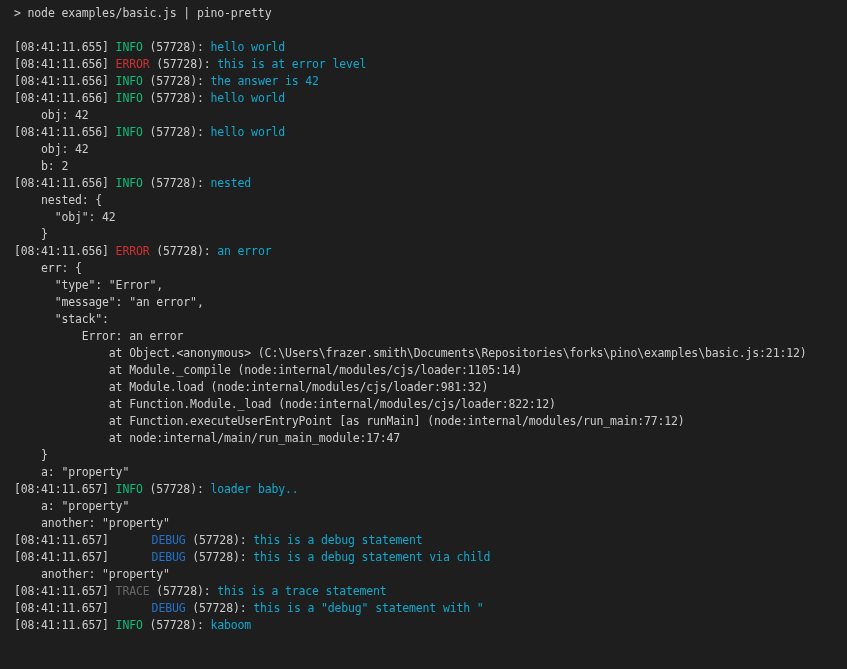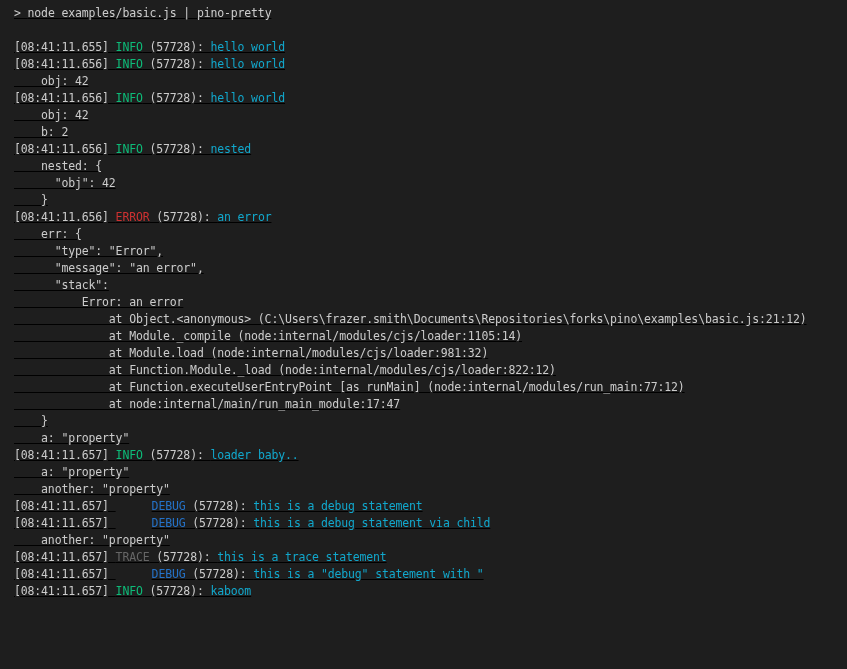--- a/index.html
+++ b/index.html
@@ -16,36 +16,37 @@
     padding: 5px 0 0 14px;
     overflow: hidden;
     font-family: "DejaVu Sans Mono", "Liberation Mono", monospace;
     font-size: 11.5px;
     line-height: 17px;
     letter-spacing: -0.15px;
   }
   .line {
     white-space: pre;
     min-height: 17px;
-    text-decoration: underline;
   }
   .c-fg    { color: var(--foreground, #cccccc); }
   .c-green { color: var(--green, #0dbc79); }
   .c-red   { color: var(--red, #cd3131); }
   .c-blue  { color: var(--blue, #2472c8); margin-left: 36px; }
   .c-cyan  { color: var(--cyan, #11a8cd); }
   .c-gray  { color: var(--gray, #666666); }
 </style>
 </head>
 <body>
 
 <div class="terminal">
     <div class="line"><span class="c-fg">&gt; </span><span class="c-fg">node examples/basic.js | pino-pretty</span></div>
     <div class="line"></div>
     <div class="line"><span class="c-fg">[08:41:11.655] </span><span class="c-green">INFO</span><span class="c-fg"> (57728): </span><span class="c-cyan">hello world</span></div>
+    <div class="line"><span class="c-fg">[08:41:11.656] </span><span class="c-red">ERROR</span><span class="c-fg"> (57728): </span><span class="c-cyan">this is at error level</span></div>
+    <div class="line"><span class="c-fg">[08:41:11.656] </span><span class="c-green">INFO</span><span class="c-fg"> (57728): </span><span class="c-cyan">the answer is 42</span></div>
     <div class="line"><span class="c-fg">[08:41:11.656] </span><span class="c-green">INFO</span><span class="c-fg"> (57728): </span><span class="c-cyan">hello world</span></div>
     <div class="line"><span class="c-fg">    obj: 42</span></div>
     <div class="line"><span class="c-fg">[08:41:11.656] </span><span class="c-green">INFO</span><span class="c-fg"> (57728): </span><span class="c-cyan">hello world</span></div>
     <div class="line"><span class="c-fg">    obj: 42</span></div>
     <div class="line"><span class="c-fg">    b: 2</span></div>
     <div class="line"><span class="c-fg">[08:41:11.656] </span><span class="c-green">INFO</span><span class="c-fg"> (57728): </span><span class="c-cyan">nested</span></div>
     <div class="line"><span class="c-fg">    nested: {</span></div>
     <div class="line"><span class="c-fg">      "obj": 42</span></div>
     <div class="line"><span class="c-fg">    }</span></div>
     <div class="line"><span class="c-fg">[08:41:11.656] </span><span class="c-red">ERROR</span><span class="c-fg"> (57728): </span><span class="c-cyan">an error</span></div>

